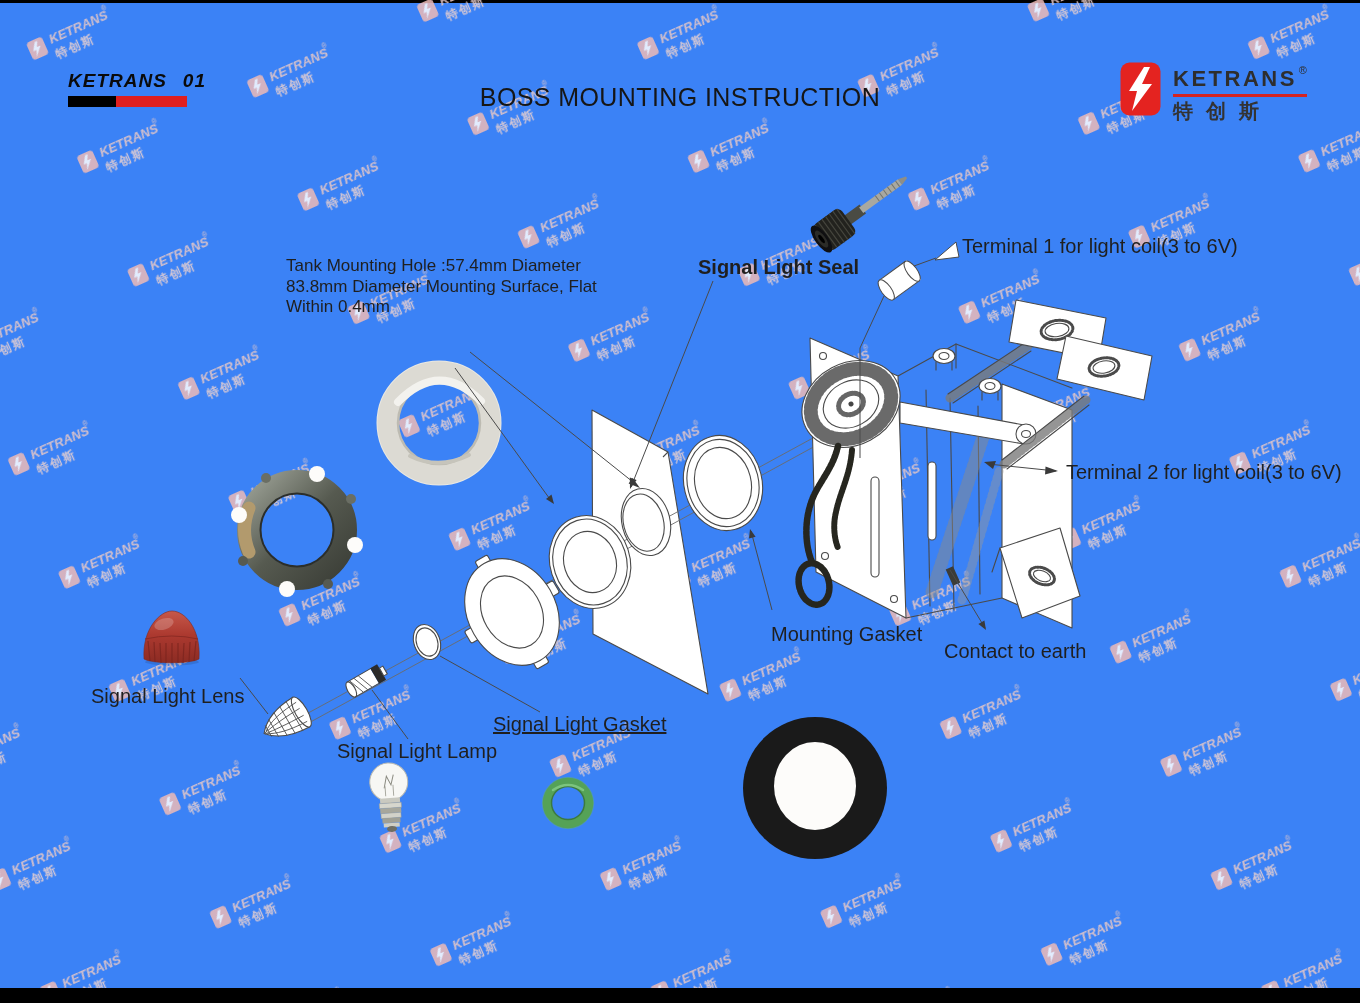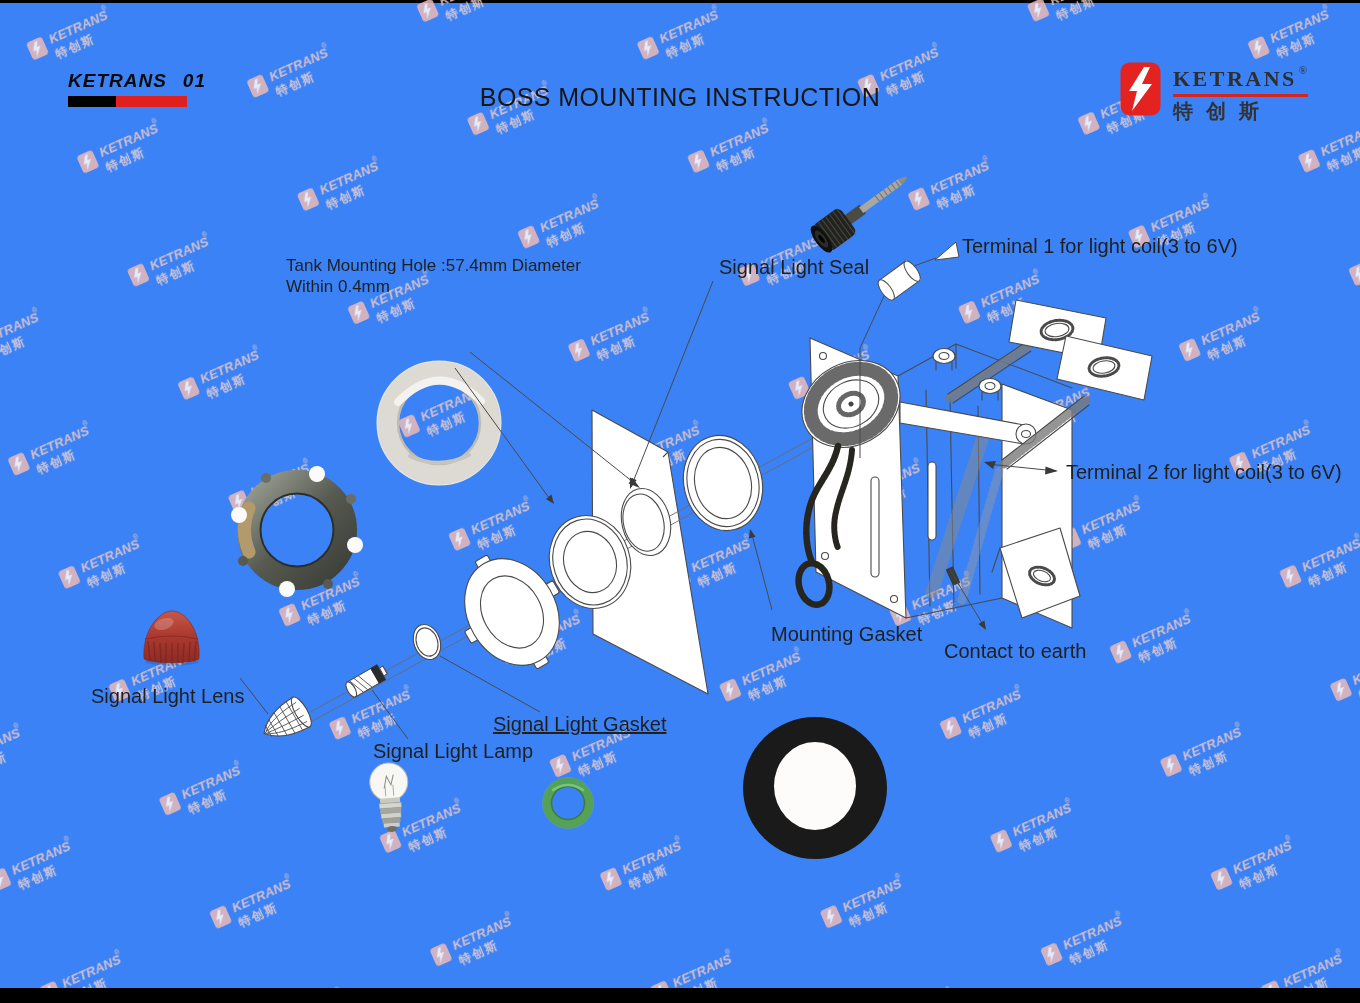--- a/index.html
+++ b/index.html
@@ -15,21 +15,21 @@
   
   .brand-left{position:absolute;left:68px;top:70px;}
   .bl-text{display:flex;gap:16px;font-style:italic;font-weight:800;font-size:19px;
            letter-spacing:1px;color:#0a0a0a;}
   .bl-bar{margin-top:4px;display:flex;height:11px;width:119px;}
   .bl-bar .b1{width:48px;background:#000;}
   .bl-bar .b2{width:71px;background:#e01f1f;}
   
   .brand-right{position:absolute;left:1120px;top:62px;display:flex;gap:12px;align-items:flex-start;}
   .br-col{display:flex;flex-direction:column;}
-  .br-name{font-weight:700;font-size:22px;letter-spacing:2.5px;color:#2e2e2e;line-height:24px;font-family:Liberation Serif, serif;}
+  .br-name{font-weight:700;font-size:22px;letter-spacing:2.5px;color:#2e2e2e;line-height:24px;}
   .br-name sup{font-size:11px;font-weight:400;position:relative;top:-4px;left:2px;}
   .br-rule{height:2.5px;background:#d42420;margin:3px 0 2px;}
   .br-cn{font-weight:700;font-size:20px;letter-spacing:13px;color:#333;line-height:24px;}
 </style>
 </head>
 <body>
 
 <div class="page">
   <div class="topbar"></div>
 
@@ -316,25 +316,26 @@
     </svg>
     <div class="br-col">
       <div class="br-name"><span>KETRANS</span><sup>®</sup></div>
       <div class="br-rule"></div>
       <div class="br-cn">特创斯</div>
     </div>
   </div>
 
   <div class="note">
     <div>Tank Mounting Hole :57.4mm Diameter</div>
+    <div>83.8mm Diameter Mounting Surface, Flat</div>
     <div>Within 0.4mm</div>
   </div>
-  <div class="lbl" style="left:719px;top:256px;">Signal Light Seal</div>
+  <div class="lbl" style="left:698px;top:256px;font-weight:bold;">Signal Light Seal</div>
   <div class="lbl" style="left:962px;top:235px;">Terminal 1 for light coil(3 to 6V)</div>
   <div class="lbl" style="left:1066px;top:461px;">Terminal 2 for light coil(3 to 6V)</div>
   <div class="lbl" style="left:771px;top:623px;">Mounting Gasket</div>
   <div class="lbl" style="left:944px;top:640px;">Contact to earth</div>
   <div class="lbl" style="left:91px;top:674px;margin-top:11px;">Signal Light Lens</div>
   <div class="lbl" style="left:493px;top:713px;text-decoration:underline;">Signal Light Gasket</div>
-  <div class="lbl" style="left:337px;top:740px;margin-left:36px;">Signal Light Lamp</div>
+  <div class="lbl" style="left:337px;top:740px;">Signal Light Lamp</div>
 
   <div class="bottombar"></div>
 </div>
 
 </body></html>

